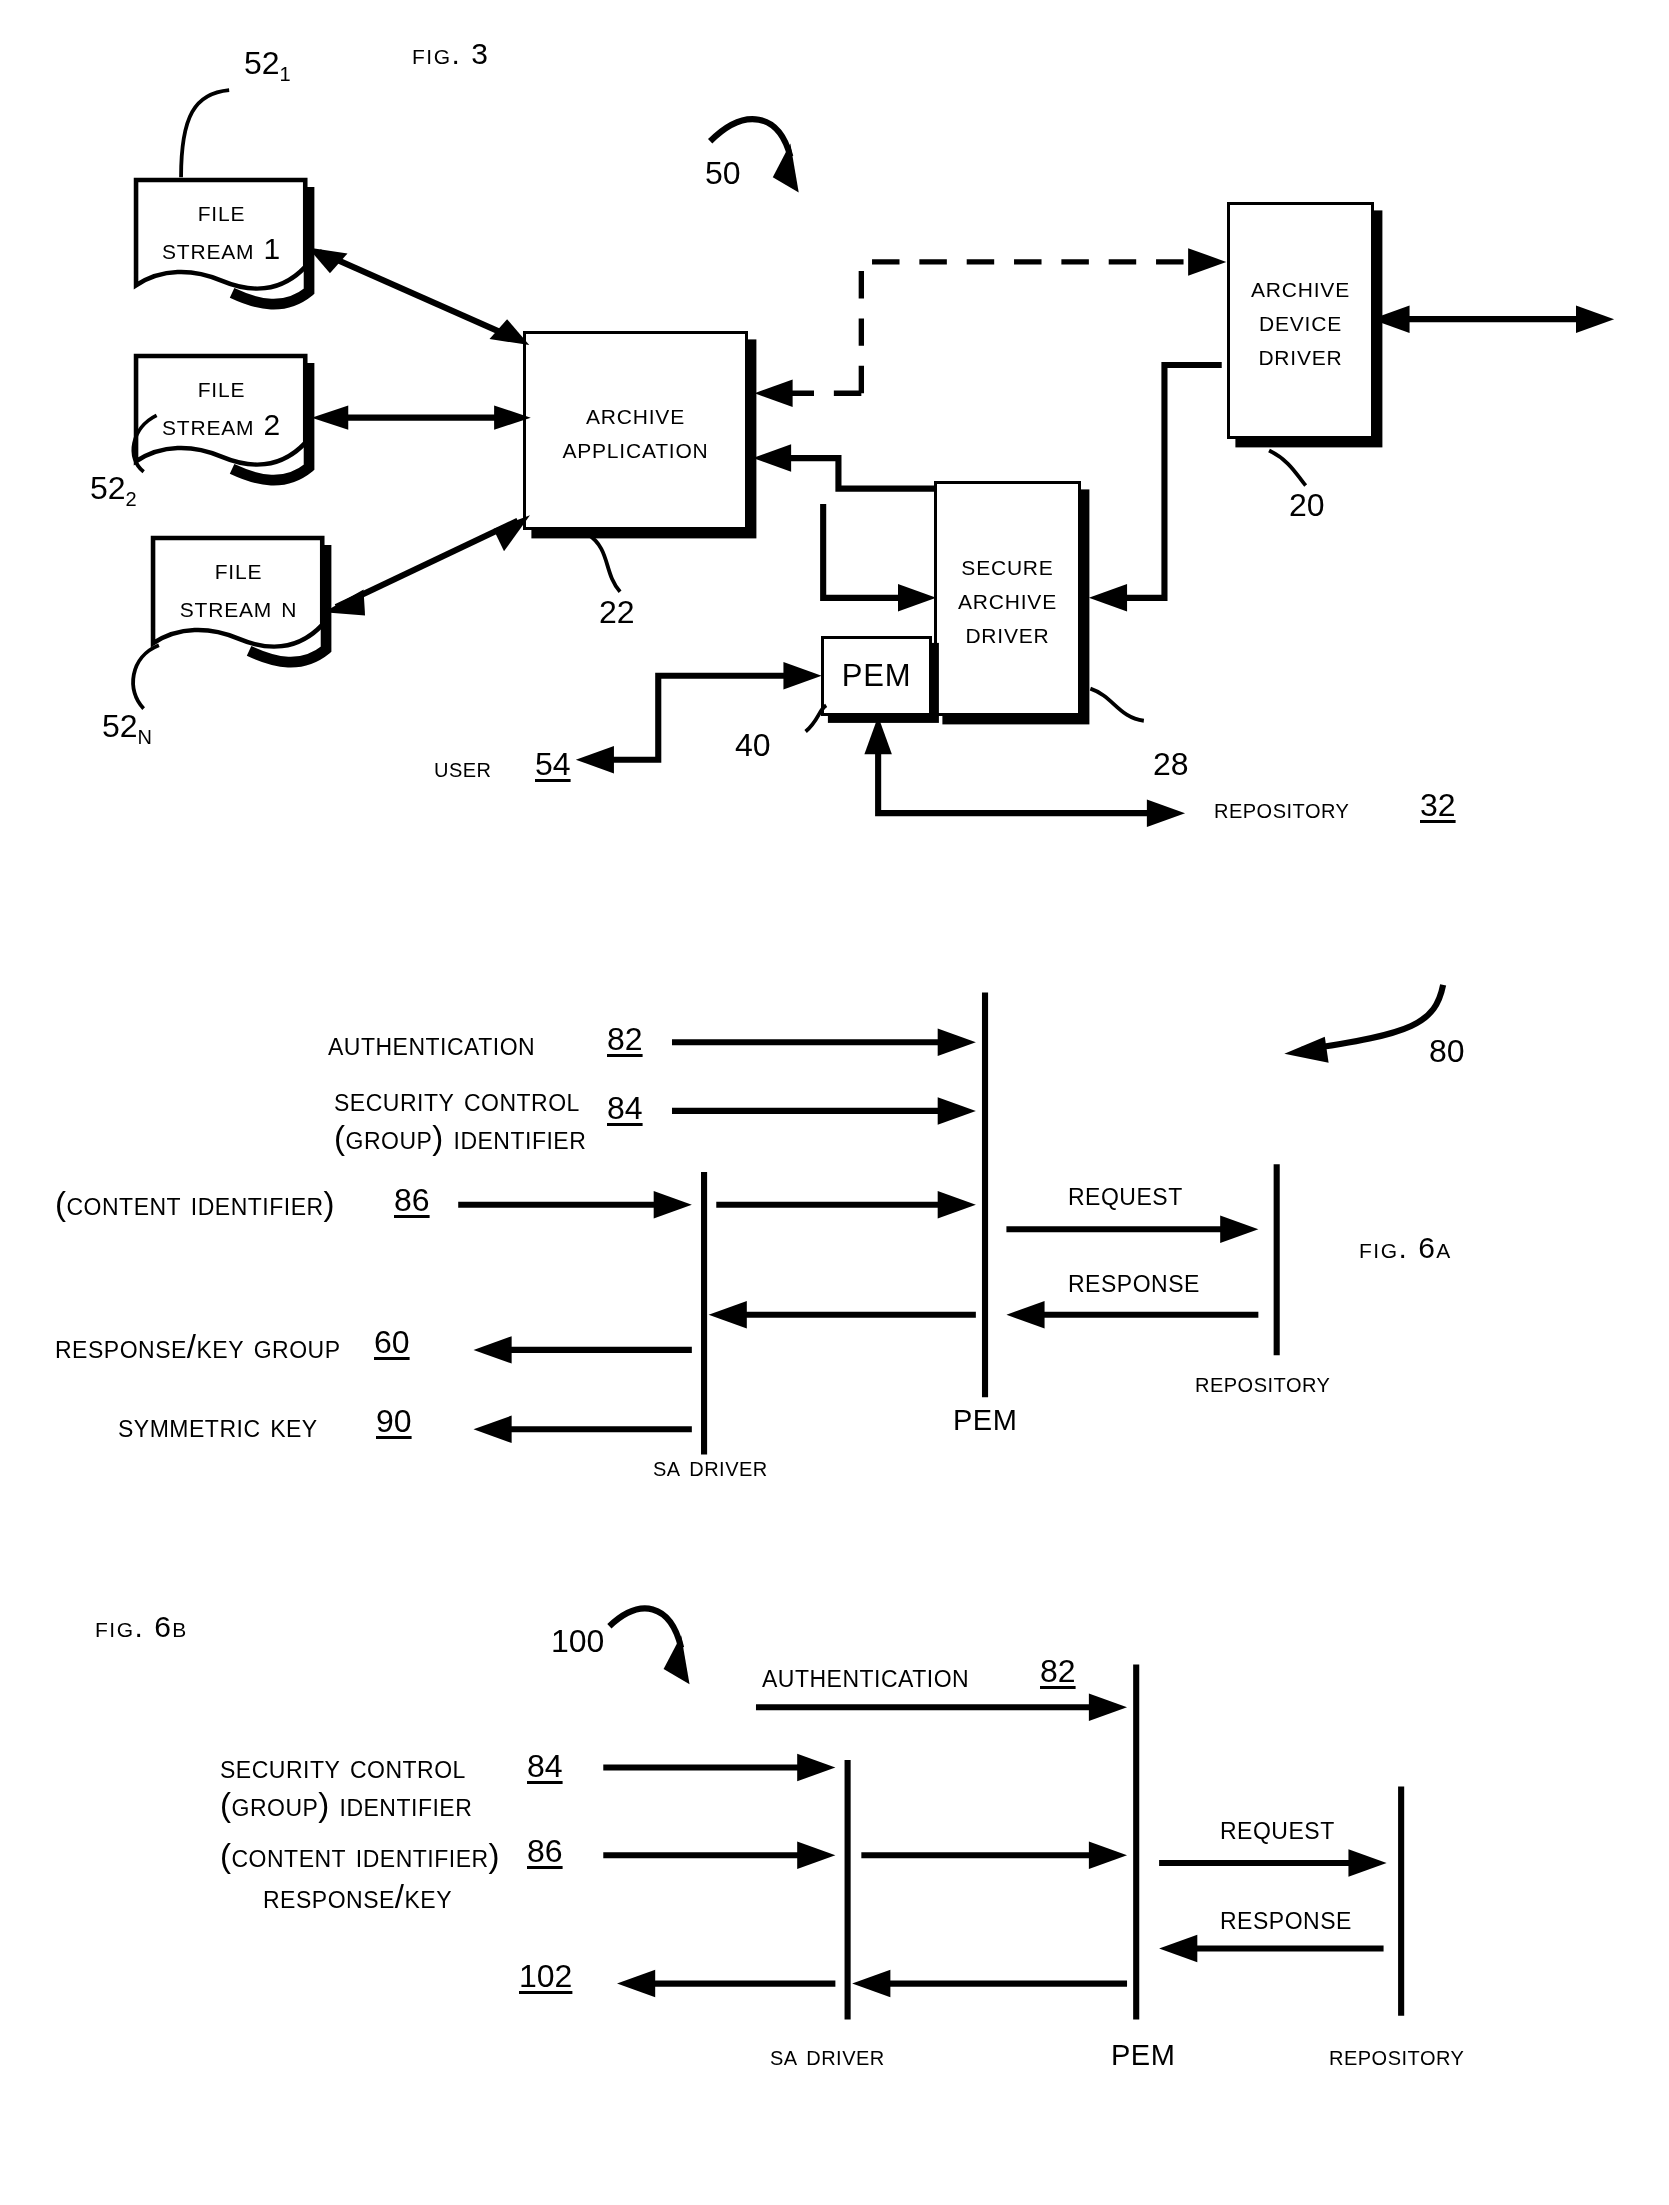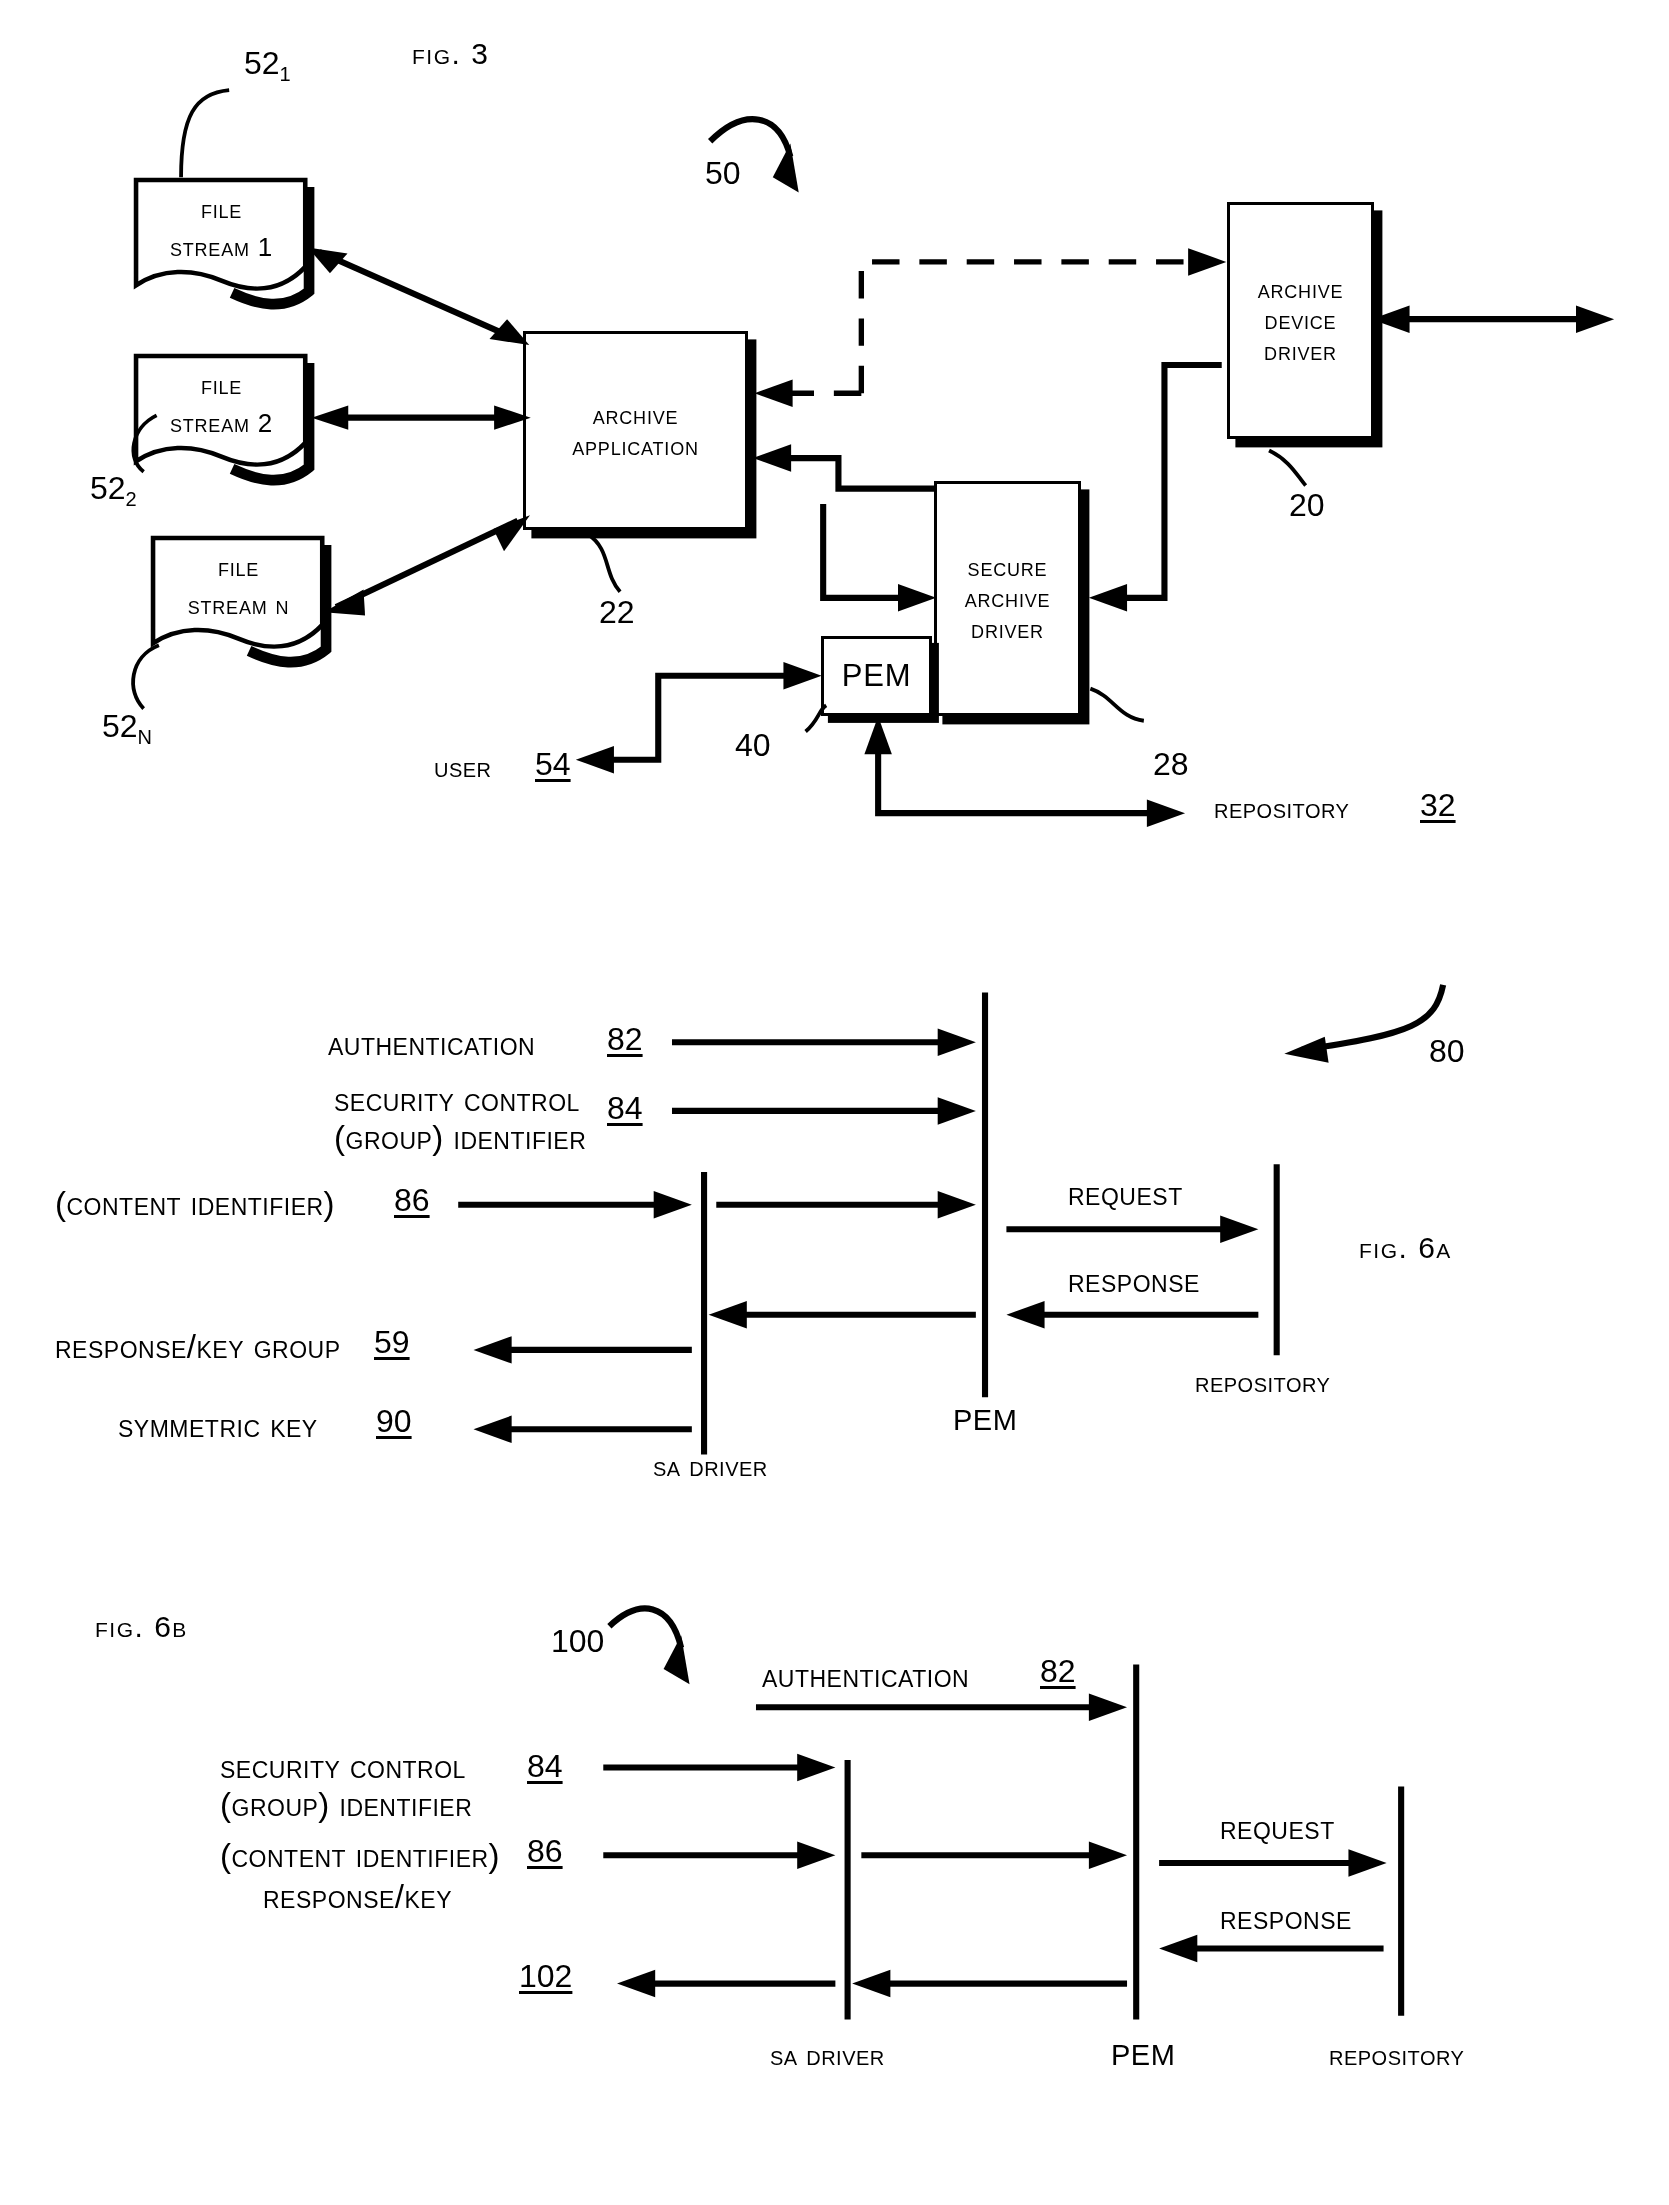--- a/index.html
+++ b/index.html
@@ -12,21 +12,21 @@
   #stage{position:relative;width:1670px;height:2205px;background:#fff;}
 
   
   .t{position:absolute;white-space:nowrap;font-family:"Liberation Sans",sans-serif;color:#000;line-height:1.05;}
 
   .figtitle{font-size:30px;font-weight:400;font-variant:small-caps;text-transform:lowercase;letter-spacing:1.5px;}
   .refnum{font-size:32px;font-weight:400;}
   .refnum-u{font-size:32px;text-decoration:underline;text-underline-offset:3.8px;}
   .sub{font-size:20px;vertical-align:sub;}
 
-  .boxlabel{font-size:26px;font-variant:small-caps;text-transform:lowercase;letter-spacing:0.8px;text-align:center;}
+  .boxlabel{font-size:30px;font-variant:small-caps;text-transform:lowercase;letter-spacing:0.8px;text-align:center;}
   .flowlabel{font-size:33px;font-variant:small-caps;text-transform:lowercase;letter-spacing:0.5px;}
   .plainlabel{font-size:29px;font-variant:small-caps;text-transform:lowercase;letter-spacing:0.5px;}
 
   
   .box{position:absolute;background:#fff;border:3.8px solid #000;box-sizing:border-box;
        display:flex;align-items:center;justify-content:center;text-align:center;
        box-shadow:8.4px 8.4px 0 0 #000;}
   .box .inner{padding:0 4.6px;}
 
   
@@ -130,21 +130,21 @@
   <div class="t refnum-u" style="left:607px;top:1023px;">82</div>
 
   <div class="t flowlabel" style="left:334px;top:1083px;">Security Control</div>
   <div class="t flowlabel" style="left:334px;top:1121px;">(Group) Identifier</div>
   <div class="t refnum-u" style="left:607px;top:1092px;">84</div>
 
   <div class="t flowlabel" style="left:55px;top:1187px;">(Content Identifier)</div>
   <div class="t refnum-u" style="left:394px;top:1184px;">86</div>
 
   <div class="t flowlabel" style="left:55px;top:1330px;">Response/Key Group</div>
-  <div class="t refnum-u" style="left:374px;top:1326px;">59</div>
+  <div class="t refnum-u" style="left:374px;top:1326px;">60</div>
 
   <div class="t flowlabel" style="left:118px;top:1409px;">Symmetric Key</div>
   <div class="t refnum-u" style="left:376px;top:1405px;">90</div>
 
   <div class="t plainlabel" style="left:653px;top:1451px;">SA Driver</div>
   <div class="t plainlabel" style="left:953px;top:1405px;font-variant:normal;text-transform:none;">PEM</div>
   <div class="t plainlabel" style="left:1195px;top:1367px;">Repository</div>
 
   <div class="t flowlabel" style="left:1068px;top:1177px;">Request</div>
   <div class="t flowlabel" style="left:1068px;top:1264px;">Response</div>

